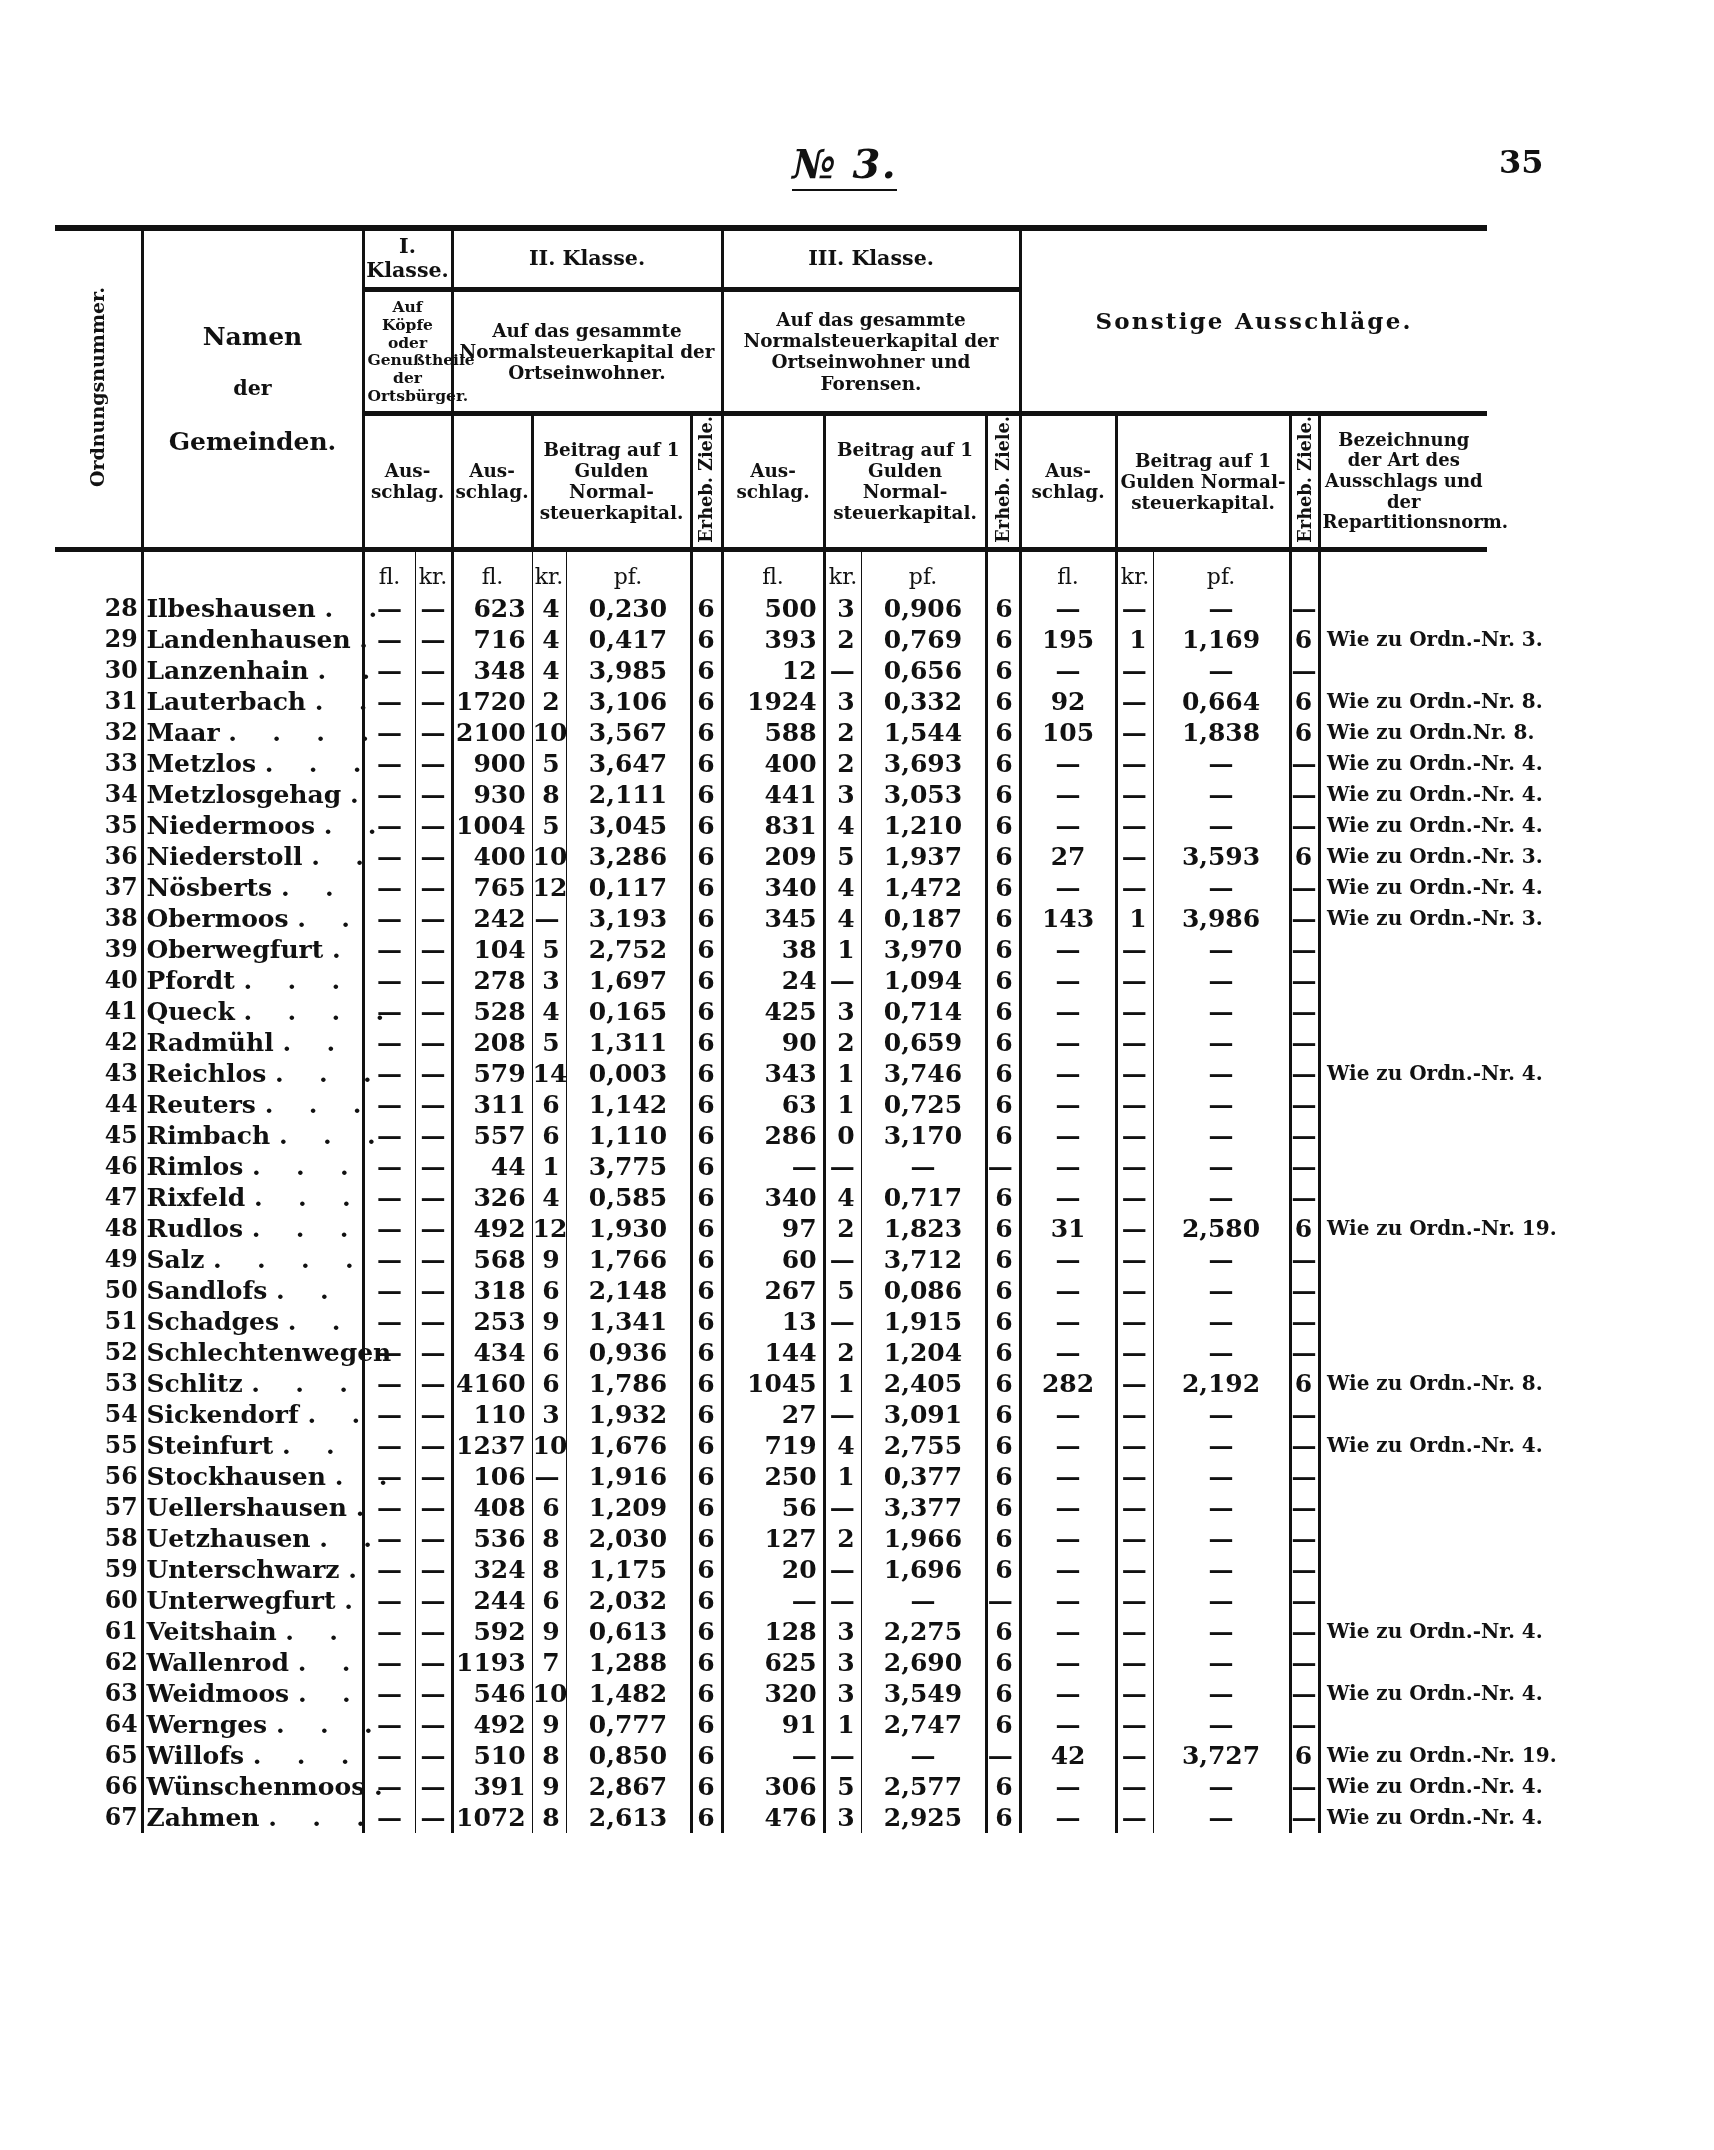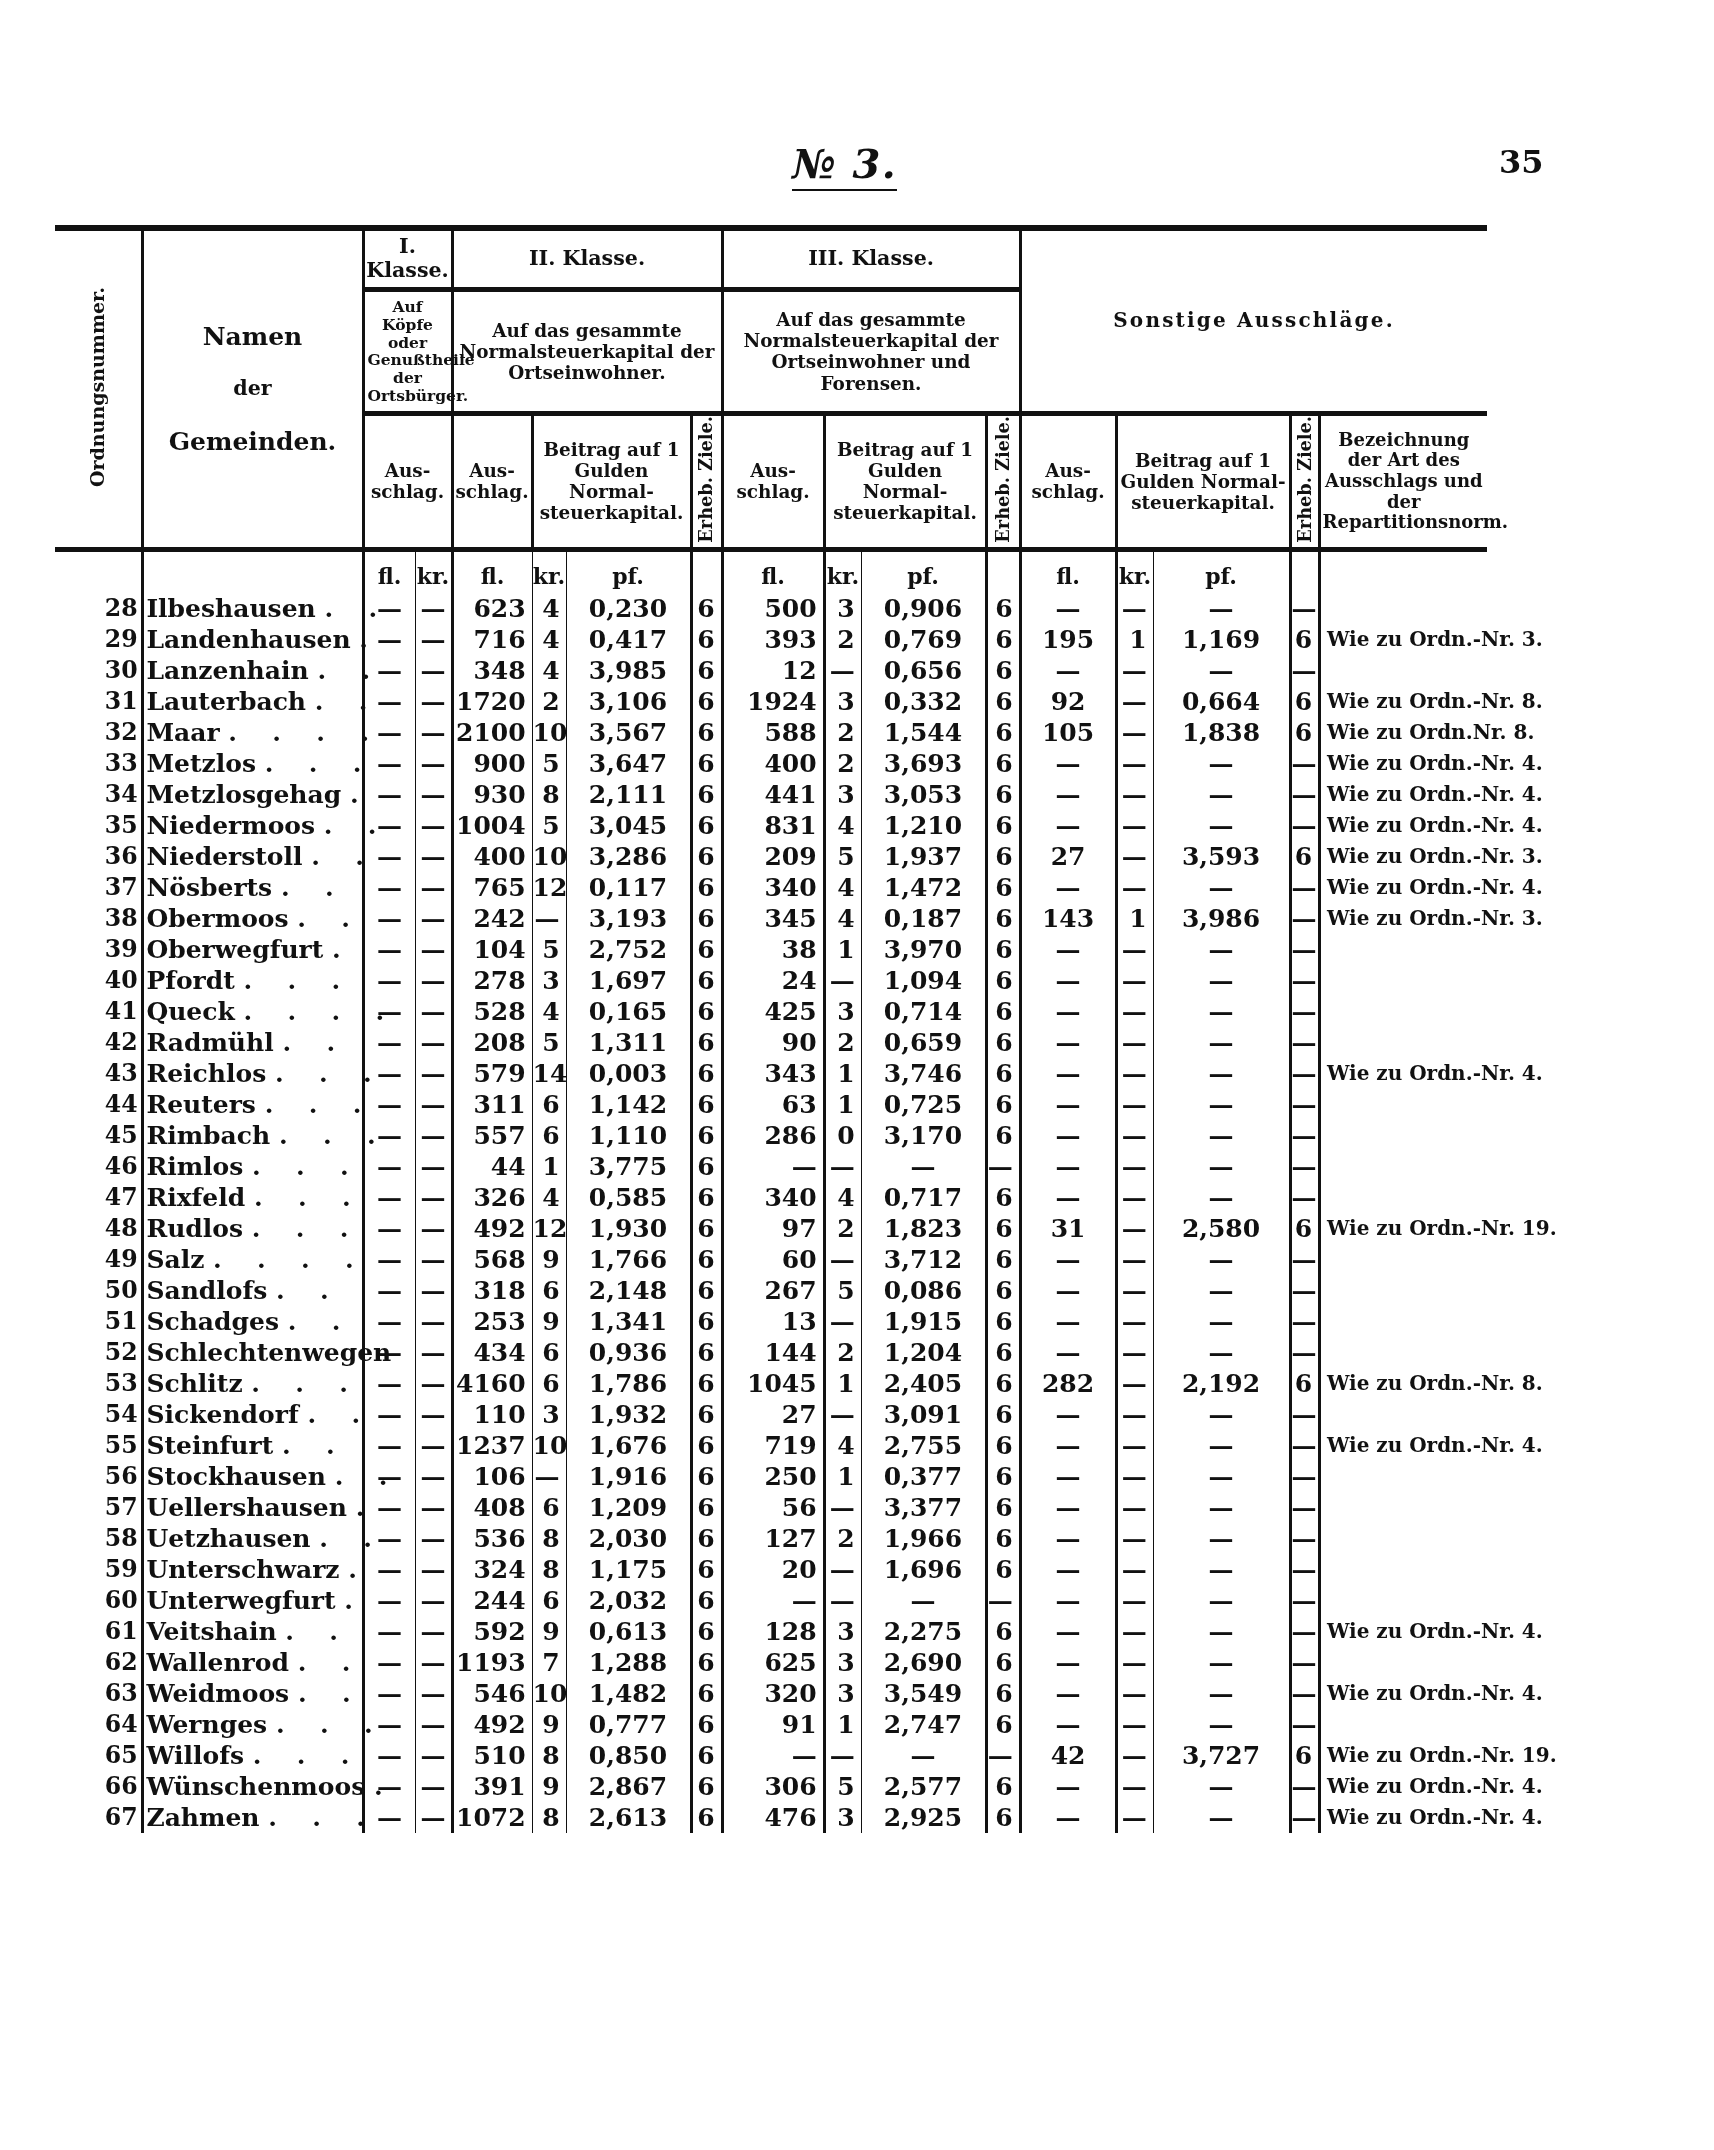--- a/index.html
+++ b/index.html
@@ -17,30 +17,30 @@
   .rule-bot { border-bottom:5.9px solid #111; }
 
   
   .hdr th { font-weight:bold; font-family:"DejaVu Serif", serif; vertical-align:middle; text-align:center; line-height:1.15; }
   .h-ord { font-size:19px; }
   .vert { writing-mode:vertical-rl; transform:rotate(180deg); display:inline-block; white-space:nowrap; }
   .h-names { font-size:25px; line-height:2.3 !important; }
   .h-class { font-size:20.6px; padding:4.4px 0; border-bottom:5.2px solid #111; }
   .h-desc { font-size:18.4px; padding:5.9px 2.9px; border-bottom:5.2px solid #111; }
   .h-desc.small { font-size:15.5px; }
-  .h-sonst { font-size:20px; letter-spacing:2.2px; border-bottom:5.2px solid #111; }
+  .h-sonst { font-size:23px; letter-spacing:2.2px; border-bottom:5.2px solid #111; }
   .h-sub { font-size:18.4px; padding:7.4px 1.5px; }
   .h-sub.bezeich { font-size:18px; }
   .h-erheb { font-size:17.7px; }
 
   .vl  { border-left:3.7px solid #111; }
   .vlt { border-left:1.5px solid #111; }
 
   
-  .units td { font-size:22px; font-weight:bold; text-align:center; height:34px; padding-top:7.4px; }
+  .units td { font-size:22px; font-weight:normal; text-align:center; height:34px; padding-top:7.4px; }
   tbody.rows td { font-size:25px; font-weight:bold; height:31px; line-height:31px; white-space:nowrap; }
   .num { text-align:right; padding-right:5.9px !important; }
   .ctr { text-align:center; }
   .ordno { text-align:right; padding-right:2.9px !important; font-size:23.6px !important; }
   .gname { text-align:left; padding-left:2.9px !important;margin-top:47px; }
   .gname .dots { letter-spacing:13.3px; }
   .bez { text-align:left; font-size:20px !important; padding-left:5.9px !important; }
 </style>
 </head>
 <body>

